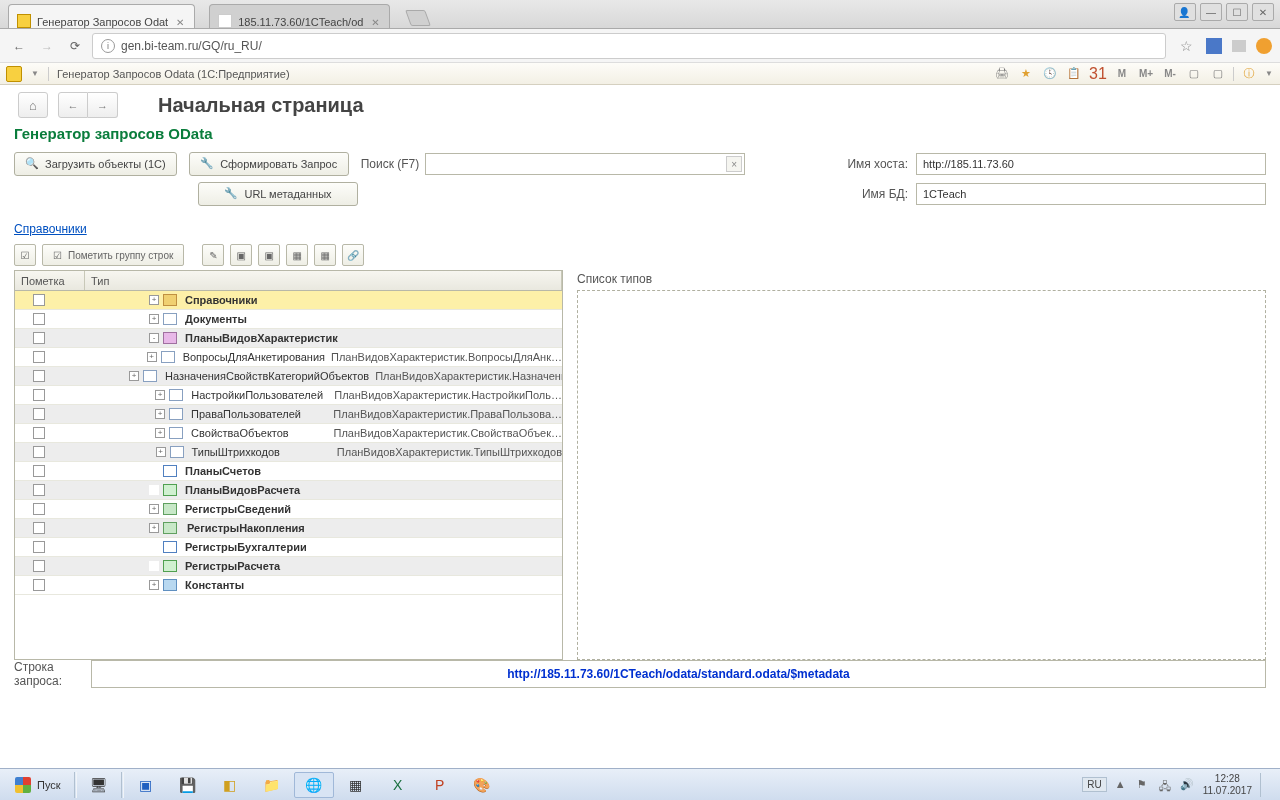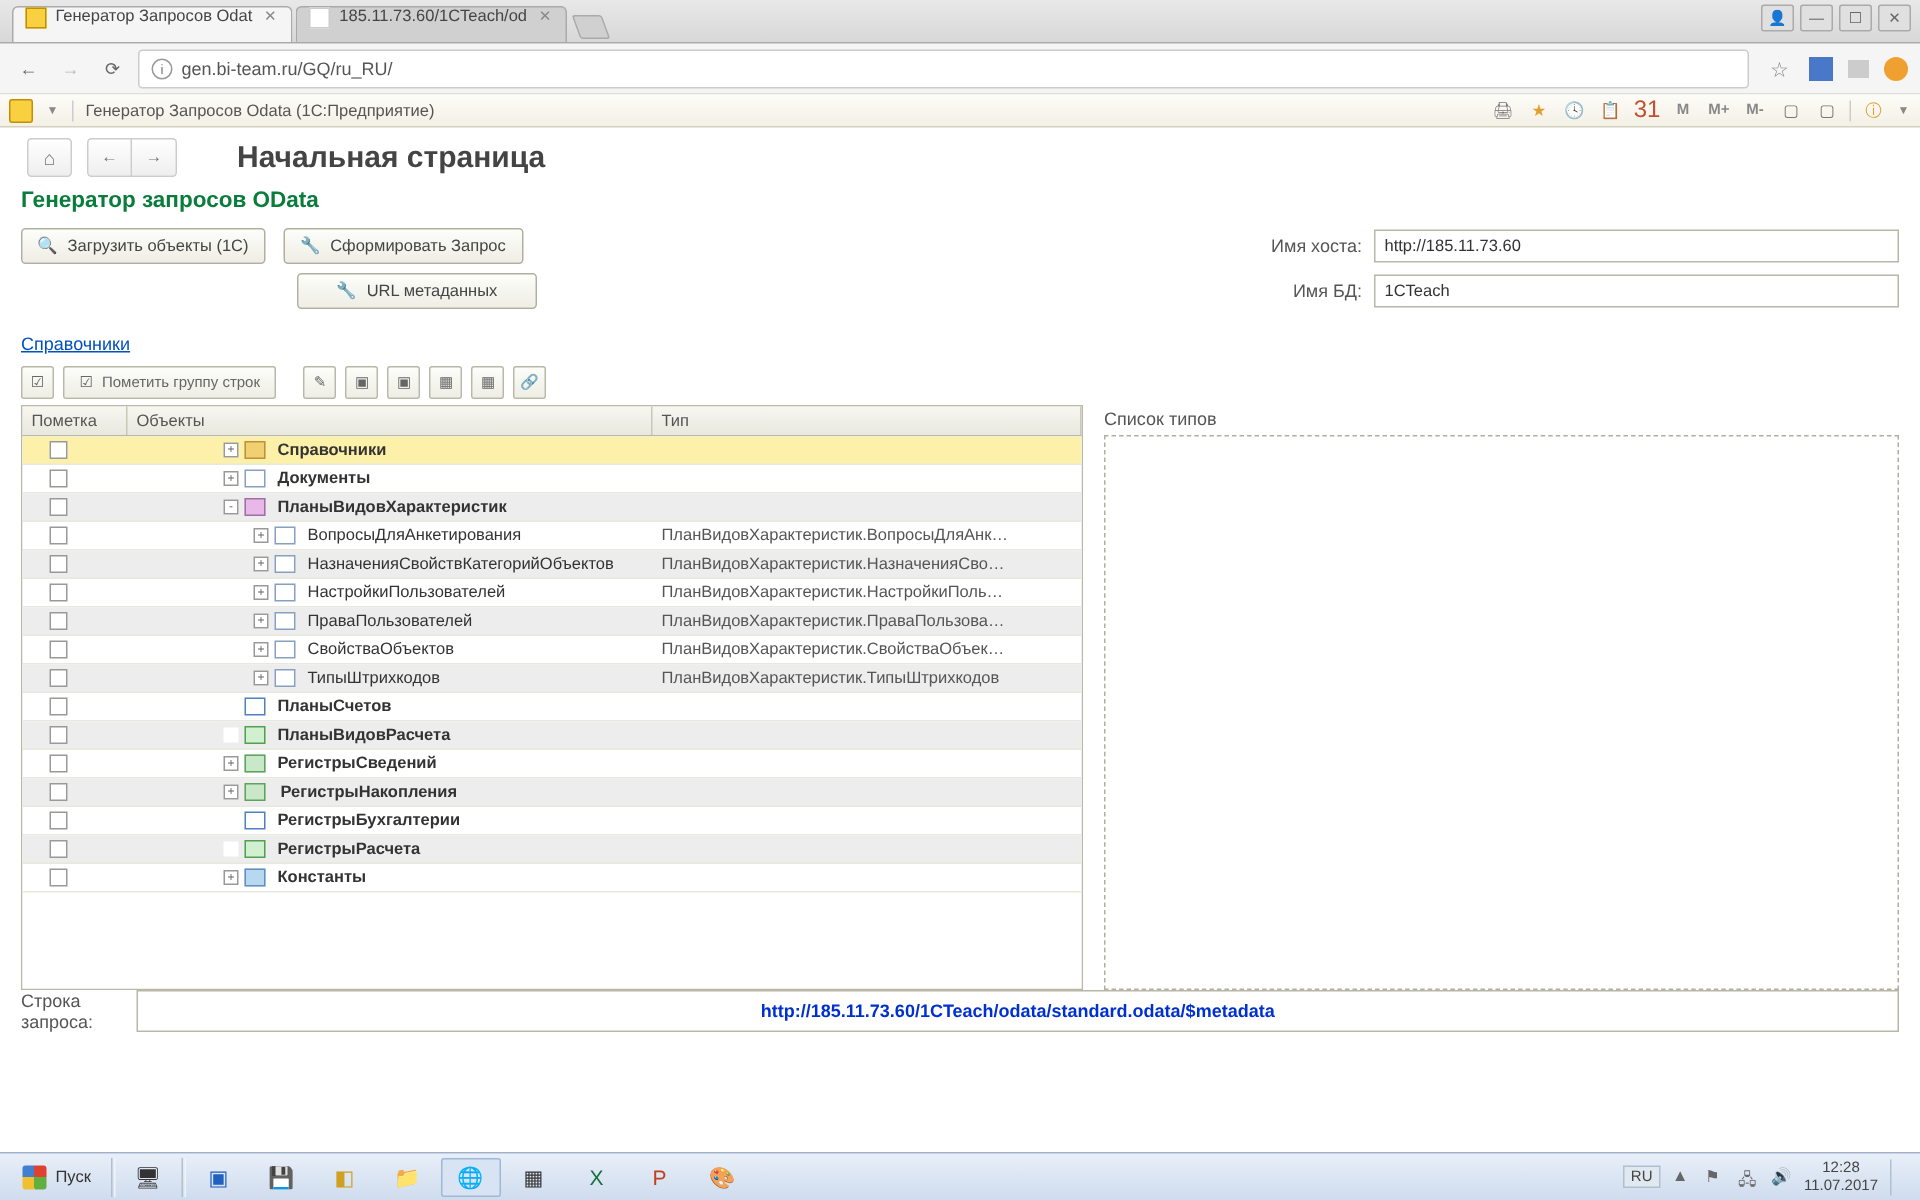--- a/index.html
+++ b/index.html
@@ -1,19 +1,19 @@
 <!DOCTYPE html>
 <html><head>
 <meta charset="utf-8">
 <style>
 *{box-sizing:border-box;margin:0;padding:0;font-family:Arial,sans-serif}
 body{width:1280px;height:800px;background:#fff;overflow:hidden;font-size:12px;color:#333}
 .chrome-top{height:29px;background:linear-gradient(#e8e8e8,#d8d8d8);display:flex;align-items:flex-end;border-bottom:1px solid #aaa;position:relative}
 .tabs{display:flex;align-items:flex-end;padding-left:8px;height:100%}
-.tab{height:24px;display:flex;align-items:flex-start;padding:0 8px 0 8px;font-size:11px;color:#444;background:#d0d0d0;border:1px solid #aaa;border-bottom:none;border-radius:4px 4px 0 0;margin-right:2px;gap:6px;min-width:180px}
+.tab{height:24px;display:flex;align-items:flex-end;padding:0 8px 0 8px;font-size:11px;color:#444;background:#d0d0d0;border:1px solid #aaa;border-bottom:none;border-radius:4px 4px 0 0;margin-right:14px;gap:6px;min-width:180px}
 .tab.active{background:#f5f5f5}
 .tab .favicon{width:14px;height:14px;background:#fff;border:1px solid #ccc;flex:none}
 .tab .favicon.ic1c{background:#f8d040;border-color:#c09000}
 .tab .close{margin-left:auto;width:12px;height:12px;display:flex;align-items:center;justify-content:center;font-size:10px;color:#888}
 .newtab{width:20px;height:16px;background:#d0d0d0;border:1px solid #aaa;margin-left:4px;margin-bottom:2px;transform:skewX(20deg);border-radius:2px}
 .win-ctrl{position:absolute;right:6px;top:3px;display:flex;gap:4px}
 .win-ctrl span{width:22px;height:18px;border:1px solid #aaa;background:#e0e0e0;display:flex;align-items:center;justify-content:center;font-size:10px;color:#666;border-radius:2px}
 .chrome-addr{height:34px;background:#f5f5f5;display:flex;align-items:center;padding:0 8px;gap:6px;border-bottom:1px solid #ddd}
 .nav-ic{width:22px;height:22px;display:flex;align-items:center;justify-content:center;color:#666;border-radius:50%}
 .nav-ic.disabled{color:#bbb}
@@ -46,21 +46,21 @@
 .inp1c{height:22px;border:1px solid #b8b8a8;background:#fff;padding:0 6px;font-size:11px;color:#333;display:flex;align-items:center}
 .search-box{width:320px;position:relative}
 .search-box .x{position:absolute;right:2px;top:2px;width:16px;height:16px;border:1px solid #ccc;display:flex;align-items:center;justify-content:center;font-size:10px;color:#888;background:#f5f5f0}
 .field-pair{display:flex;align-items:center;gap:8px}
 .field-pair .inp1c{width:350px}
 .link{color:#0050c0;text-decoration:underline;font-size:12px;margin:10px 0 8px;display:inline-block}
 .tb-row{display:flex;align-items:center;gap:6px;margin-bottom:4px}
 .tb-btn{width:22px;height:22px;border:1px solid #b8b8a8;border-radius:2px;background:linear-gradient(#fdfdfa,#eeeee5);display:flex;align-items:center;justify-content:center;font-size:10px;color:#666}
 .tb-btn.wide{width:auto;padding:0 10px;gap:6px}
 .main-split{display:flex;gap:14px}
-.tree-panel{width:708px;border:1px solid #b8b8a8}
+.tree-panel{width:549px;border:1px solid #b8b8a8}
 .types-panel{flex:1;display:flex;flex-direction:column}
 .types-hdr{font-size:12px;color:#555;margin-bottom:4px;margin-top:2px}
 .types-box{flex:1;border:1px dashed #b0b0a0;height:388px}
 .grid-hdr{display:flex;background:linear-gradient(#f7f6f0,#e9e8df);border-bottom:1px solid #b8b8a8;height:20px}
 .grid-hdr div{border-right:1px solid #c8c8b8;padding:2px 6px;font-size:11px;color:#555;display:flex;align-items:center}
 .col-mark{width:70px}
 .col-obj{width:350px}
 .col-type{flex:1}
 .grid-body{height:368px;overflow:auto;background:#fff}
 .row{display:flex;height:19px;align-items:center;border-bottom:1px solid #e8e8de;font-size:11px;color:#333}
@@ -174,20 +174,27 @@
 
   <div class="ctrl-row">
     <div class="btn1c">
       <span class="bic">🔍</span>
       <span>Загрузить объекты (1С)</span>
     </div>
     <div class="btn1c">
       <span class="bic">🔧</span>
       <span>Сформировать Запрос</span>
     </div>
+    <div style="display:flex;align-items:center;gap:6px">
+      <span class="lbl">Поиск (F7)</span>
+      <div class="inp1c search-box">
+        <span></span>
+        <span class="x">×</span>
+      </div>
+    </div>
     <div class="field-pair" style="margin-left:auto">
       <span class="lbl">Имя хоста:</span>
       <div class="inp1c">
           <span>http://185.11.73.60</span>
         </div>
     </div>
   </div>
 
   <div class="ctrl-row">
     <div style="width:172px"></div>
@@ -217,21 +224,20 @@
     <div class="tb-btn">▣</div>
     <div class="tb-btn">▦</div>
     <div class="tb-btn">▦</div>
     <div class="tb-btn">🔗</div>
   </div>
 
   <div class="main-split">
     <div class="tree-panel">
       <div class="grid-hdr">
         <div class="col-mark">Пометка</div>
-        <div class="col-obj">Объекты</div>
         <div class="col-type">Тип</div>
       </div>
       <div class="grid-body" id="grid-body">
           <div class="row sel">
             <div class="cell-mark">
               <span class="chk"></span>
             </div>
             <div class="cell-obj">
               <span class="spacer" style="width:60px"></span>
               <span class="expand">+</span>

